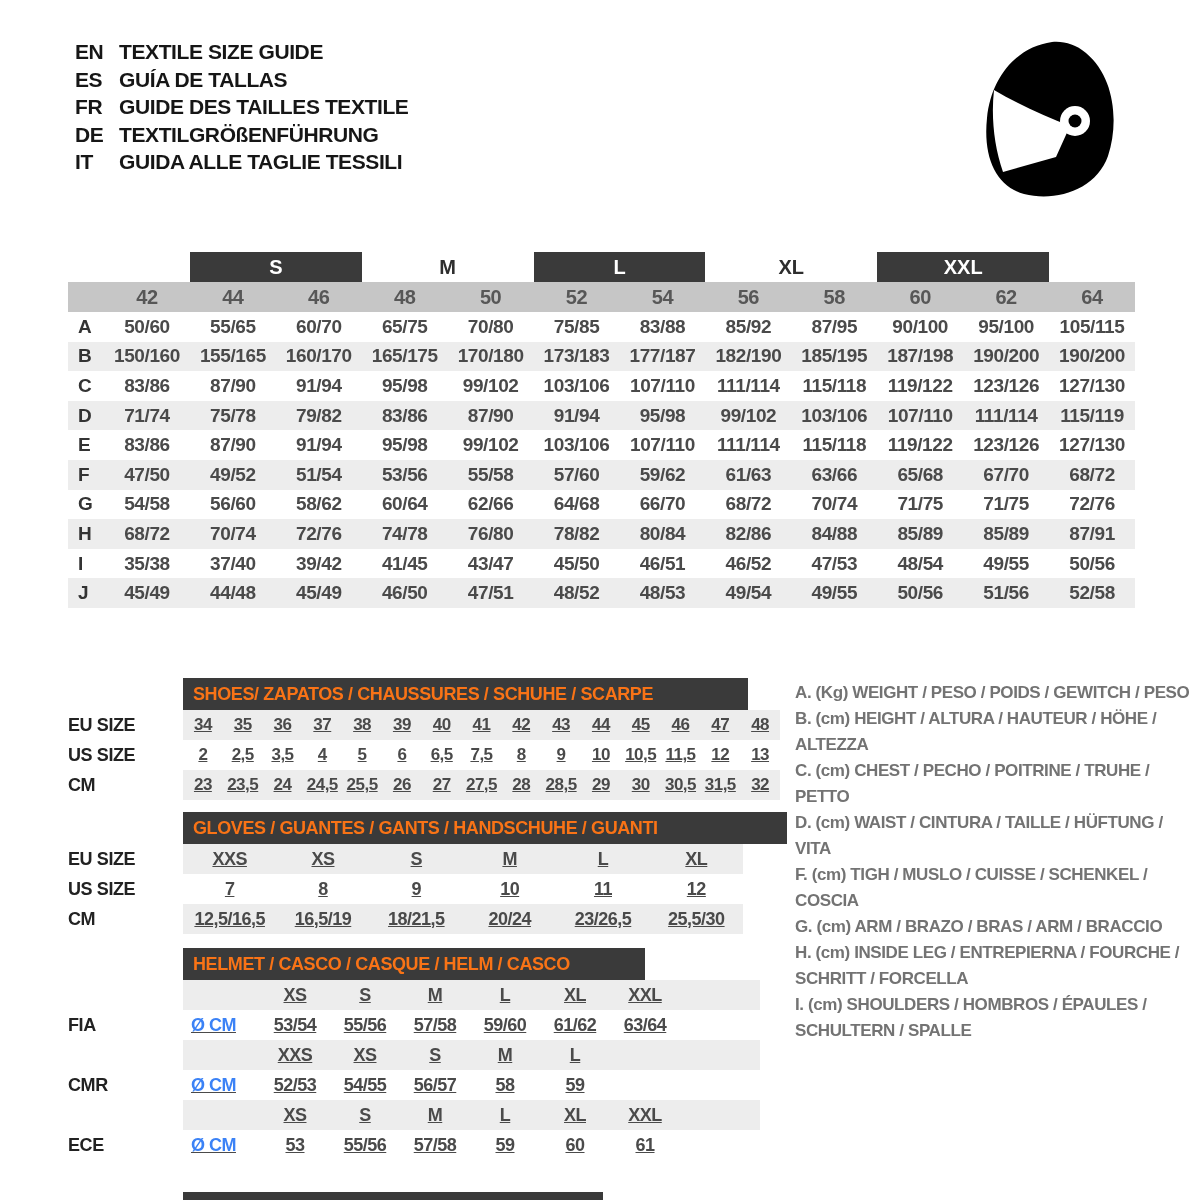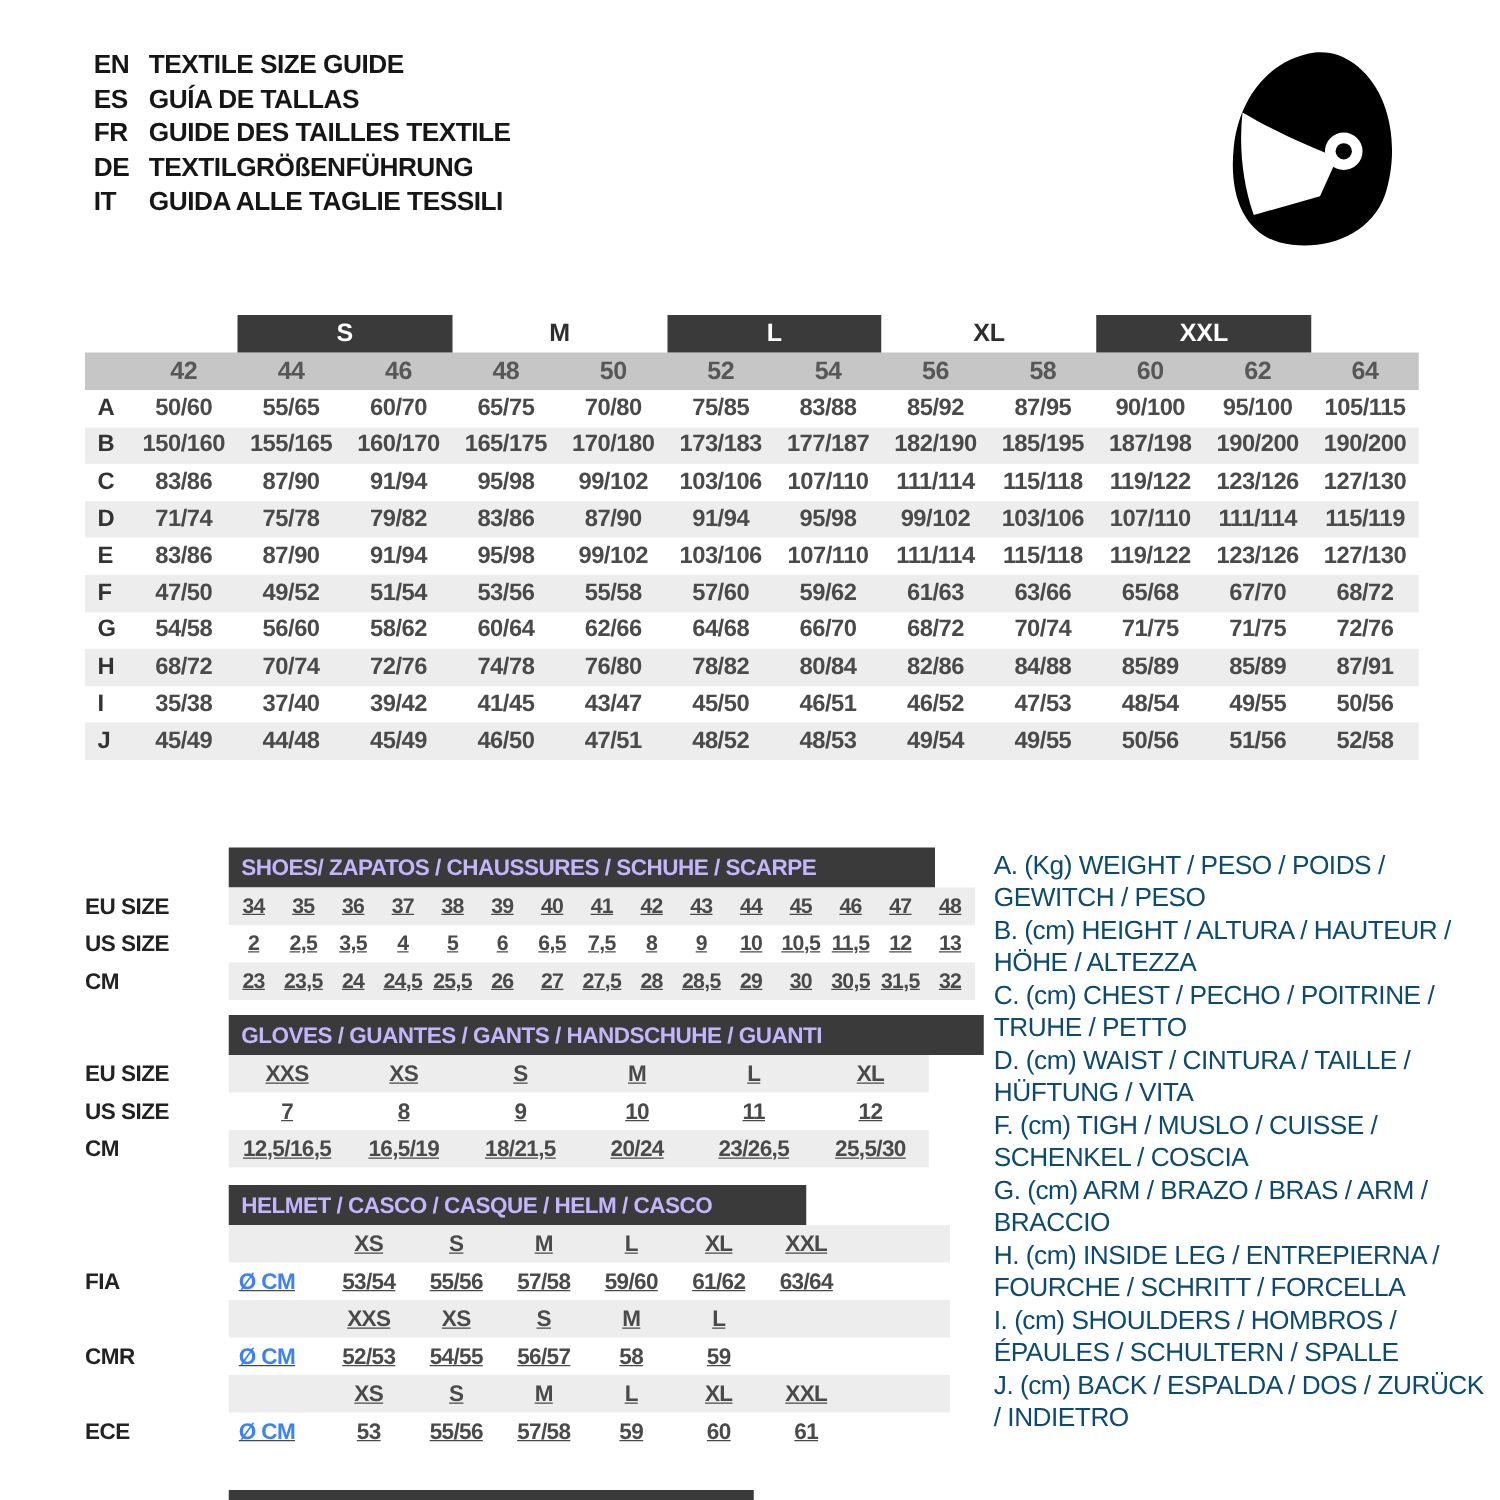--- a/index.html
+++ b/index.html
@@ -27,34 +27,34 @@
   .numband { background:var(--band); height:30px; }
   .num { text-align:center; color:#575757; font-weight:bold; font-size:20px; letter-spacing:-0.4px; }
   .mrow { height:29.6px; font-weight:bold; font-size:19px; letter-spacing:-0.4px; }
   .stripe { background:var(--stripe); }
   .letter { padding-left:10px; color:#333; }
   .cell { text-align:center; color:#4a4a4a; }
 
   
   .sec { left:68px; width:720px; }
   .shoes { top:678px; } .gloves { top:812px; } .helmet { top:948px; }
-  .section-bar { margin-left:115px; background:var(--dark); color:#c4b5fd; font-weight:bold; font-size:18px;
+  .section-bar { margin-left:115px; background:var(--dark); color:#f97316; font-weight:bold; font-size:18px;
                  height:32px; line-height:32px; padding-left:10px; letter-spacing:-0.4px; }
   .srow { display:flex; height:30px; align-items:stretch; }
   .slabel { width:115px; font-weight:bold; font-size:18px; color:#222; letter-spacing:-0.4px; display:flex; align-items:center; }
   .sband { display:grid; align-items:center; font-weight:bold; color:#4a4a4a; letter-spacing:-0.5px;text-decoration:underline; }
   .shoes-band  { width:597px; grid-template-columns:repeat(15,1fr); font-size:17px; }
   .gloves-band { width:560px; grid-template-columns:repeat(6,1fr); font-size:18px; }
   .helmet-band { width:577px; grid-template-columns:77px repeat(6,70px); font-size:18px; }
   .scell { text-align:center; }
   .unit { text-align:left; padding-left:8px; color:#3b82f6; }
 
   
   .legend { left:795px; top:680px; width:402px; }
-  .legend-item { font-weight:normal; font-size:21px; line-height:26px; color:#0c4a6e; letter-spacing:-0.4px; }
+  .legend-item { font-weight:bold; font-size:17px; line-height:26px; color:#737373; letter-spacing:-0.4px; }
 
   
   .cutoff { left:183px; top:1192px; width:420px; height:8px; background:var(--dark); }
 </style>
 </head>
 <body style="--dark: #3a3a3a; --band: #c6c6c6; --stripe: #ededed;">
 
 <div class="page">
 
   <div class="abs langs" id="langs">
@@ -447,18 +447,17 @@
 
   <div class="abs legend" id="legend">
       <div class="legend-item">A. (Kg) WEIGHT / PESO / POIDS / GEWITCH / PESO</div>
       <div class="legend-item">B. (cm) HEIGHT / ALTURA / HAUTEUR / HÖHE / ALTEZZA</div>
       <div class="legend-item">C. (cm) CHEST / PECHO / POITRINE / TRUHE / PETTO</div>
       <div class="legend-item">D. (cm) WAIST / CINTURA / TAILLE / HÜFTUNG / VITA</div>
       <div class="legend-item">F. (cm) TIGH / MUSLO / CUISSE / SCHENKEL / COSCIA</div>
       <div class="legend-item">G. (cm) ARM / BRAZO / BRAS / ARM / BRACCIO</div>
       <div class="legend-item">H. (cm) INSIDE LEG / ENTREPIERNA / FOURCHE / SCHRITT / FORCELLA</div>
       <div class="legend-item">I. (cm) SHOULDERS / HOMBROS / ÉPAULES / SCHULTERN / SPALLE</div>
-      <div class="legend-item">J. (cm) BACK / ESPALDA / DOS / ZURÜCK / INDIETRO</div>
     </div>
 
   <div class="abs cutoff"></div>
 
 </div>
 
 </body></html>

